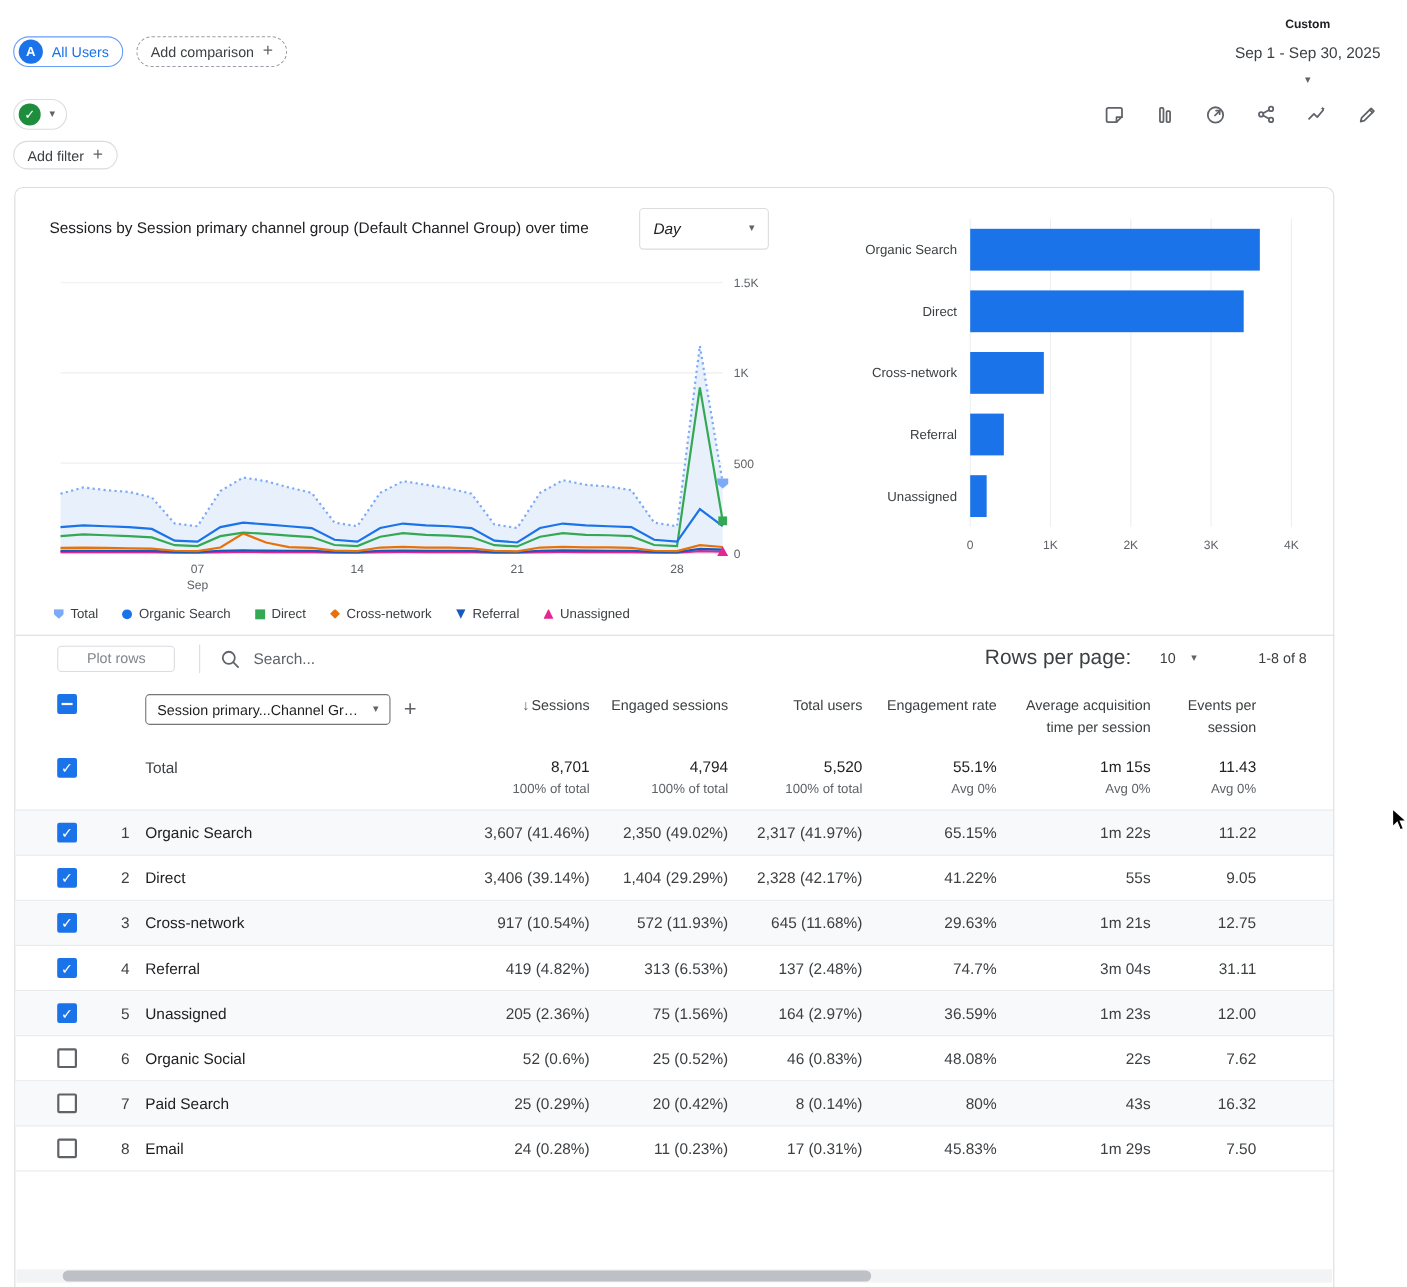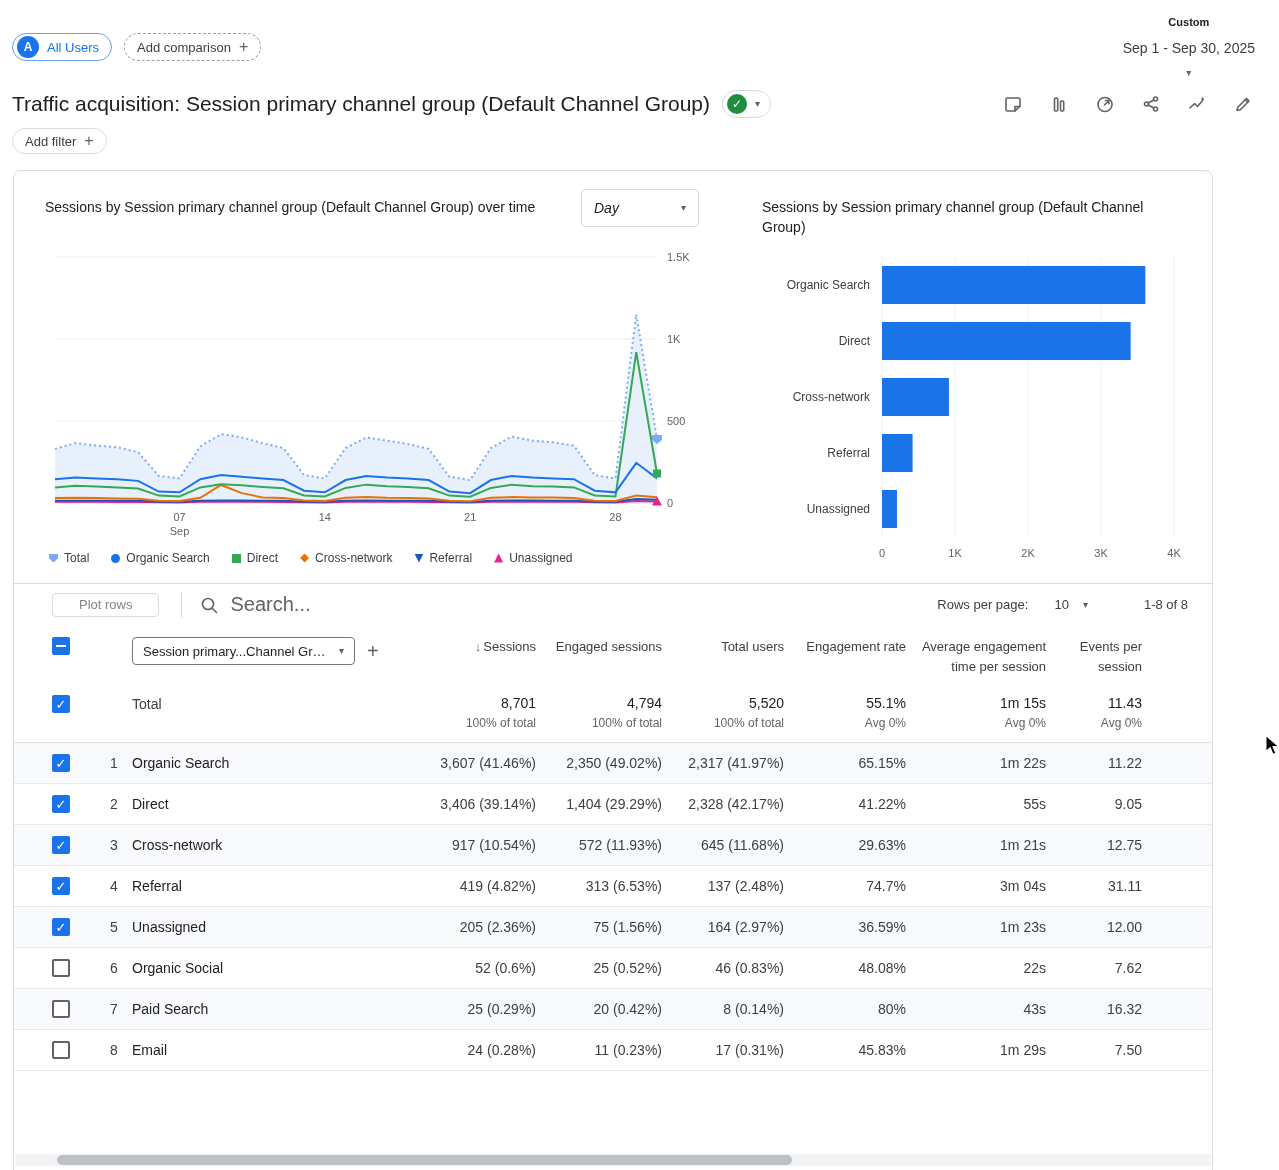--- a/index.html
+++ b/index.html
@@ -67,23 +67,23 @@
   svg text.cat-label { font: 12px "Liberation Sans", sans-serif; fill: #3c4043; }
 
   
   .table-toolbar { display: flex; align-items: center; border-top: 1px solid #dadce0; height: 42px;
                    padding: 0 24px 0 38px; }
   .plot-rows { border: 1px solid #dadce0; background: #fff; color: #80868b; font-size: 13px;
                border-radius: 4px; height: 24px; padding: 0 26px; font-family: inherit; cursor: default; }
   .vdiv { width: 1px; height: 26px; background: #dadce0; margin: 0 18px 0 22px; }
   .searchbox { display: flex; align-items: center; gap: 10px; }
   .searchbox svg { stroke: #5f6368; fill: none; stroke-width: 1.6; stroke-linecap: round; }
-  .searchbox input { border: none; outline: none; font-size: 20px; font-family: inherit; width: 260px; color: #202124; }
+  .searchbox input { border: none; outline: none; font-size: 14px; font-family: inherit; width: 260px; color: #202124; }
   .searchbox input::placeholder { color: #5f6368; }
-  .rpp-label { margin-left: auto; font-size: 13px; color: #3c4043; }
+  .rpp-label { margin-left: auto; font-size: 19px; color: #3c4043; }
   .rpp-select { display: flex; align-items: center; gap: 14px; margin-left: 26px; font-size: 13px;
                 color: #3c4043; cursor: pointer; }
   .pagination { margin-left: 56px; font-size: 13px; color: #3c4043; }
 
   
   .grid-row { display: grid; grid-template-columns: 44px 36px 264px 140px 126px 122px 122px 140px 96px;
               align-items: center; padding: 0 24px 0 38px; }
   .thead { align-items: start; padding-top: 12px; padding-bottom: 10px; }
   .cb { width: 18px; height: 18px; border-radius: 2px; display: inline-flex; align-items: center;
         justify-content: center; font-size: 13px; line-height: 1; cursor: pointer; flex: none; }
@@ -133,21 +133,20 @@
       <span class="plus-icon">+</span>
     </div>
     <div class="date-picker">
       <span class="date-type">Custom</span>
       <span class="date-range">Sep 1 - Sep 30, 2025</span>
       <span class="caret">▾</span>
     </div>
   </div>
 
   <div class="title-row">
-    <h1>Traffic acquisition: Session primary channel group (Default Channel Group)</h1>
     <div class="title-badge">
       <span class="check-circle">✓</span>
       <span class="caret">▾</span>
     </div>
     <div class="header-icons">
       <span class="icon-btn">
         <svg width="20" height="20" viewBox="0 0 20 20">
             <path d="M3 5.5 A1.5 1.5 0 0 1 4.5 4 H15.5 A1.5 1.5 0 0 1 17 5.5 V12 L12 17 H4.5 A1.5 1.5 0 0 1 3 15.5 Z"></path>
             <path d="M12 17 V12.5 H17"></path>
           </svg>
@@ -254,21 +253,20 @@
               <span>Referral</span>
             </span>
             <span class="legend-item">
               <span class="marker m-triangle-up" style="background: rgb(229, 37, 146);"></span>
               <span>Unassigned</span>
             </span>
           </div>
       </div>
 
       <div class="bar-panel">
-        <div class="panel-title">Sessions by Session primary channel group (Default Channel Group)</div>
         <svg id="bar-svg" width="440" height="320">
             <line x1="120" y1="10" x2="120" y2="290" stroke="#eceef0" stroke-width="1"></line>
             <text x="120" y="310" text-anchor="middle" class="axis-label">0</text>
             <line x1="193" y1="10" x2="193" y2="290" stroke="#eceef0" stroke-width="1"></line>
             <text x="193" y="310" text-anchor="middle" class="axis-label">1K</text>
             <line x1="266" y1="10" x2="266" y2="290" stroke="#eceef0" stroke-width="1"></line>
             <text x="266" y="310" text-anchor="middle" class="axis-label">2K</text>
             <line x1="339" y1="10" x2="339" y2="290" stroke="#eceef0" stroke-width="1"></line>
             <text x="339" y="310" text-anchor="middle" class="axis-label">3K</text>
             <line x1="412" y1="10" x2="412" y2="290" stroke="#eceef0" stroke-width="1"></line>
@@ -316,21 +314,21 @@
           <span class="caret">▾</span>
         </div>
         <span class="add-dim">+</span>
       </div>
       <div class="th">
         <span class="sort-arrow">↓</span><span class="th-text">Sessions</span>
       </div>
       <div class="th"><span class="th-text">Engaged sessions</span></div>
       <div class="th"><span class="th-text">Total users</span></div>
       <div class="th"><span class="th-text">Engagement rate</span></div>
-      <div class="th"><span class="th-text">Average engagement time per session</span></div>
+      <div class="th"><span class="th-text">Average acquisition time per session</span></div>
       <div class="th"><span class="th-text">Events per session</span></div>
     </div>
 
     <div class="grid-row total-row">
       <div class="cb-cell">
           <span class="cb checked">✓</span>
         </div>
       <div></div>
       <div class="name-cell">Total</div>
       <div class="num">

